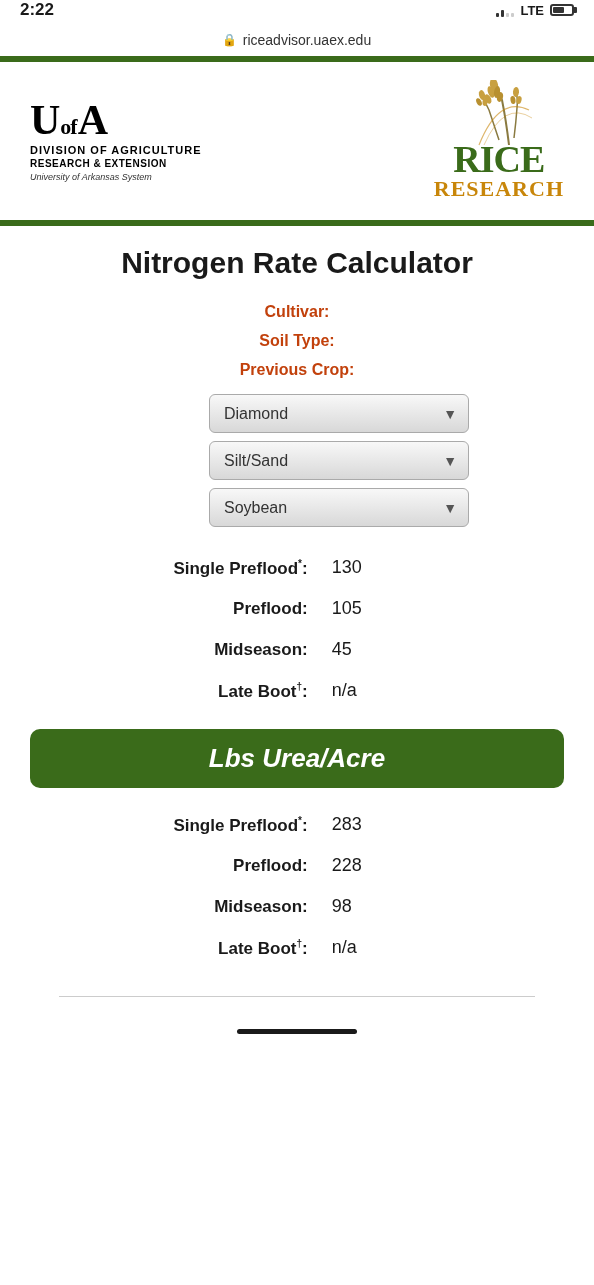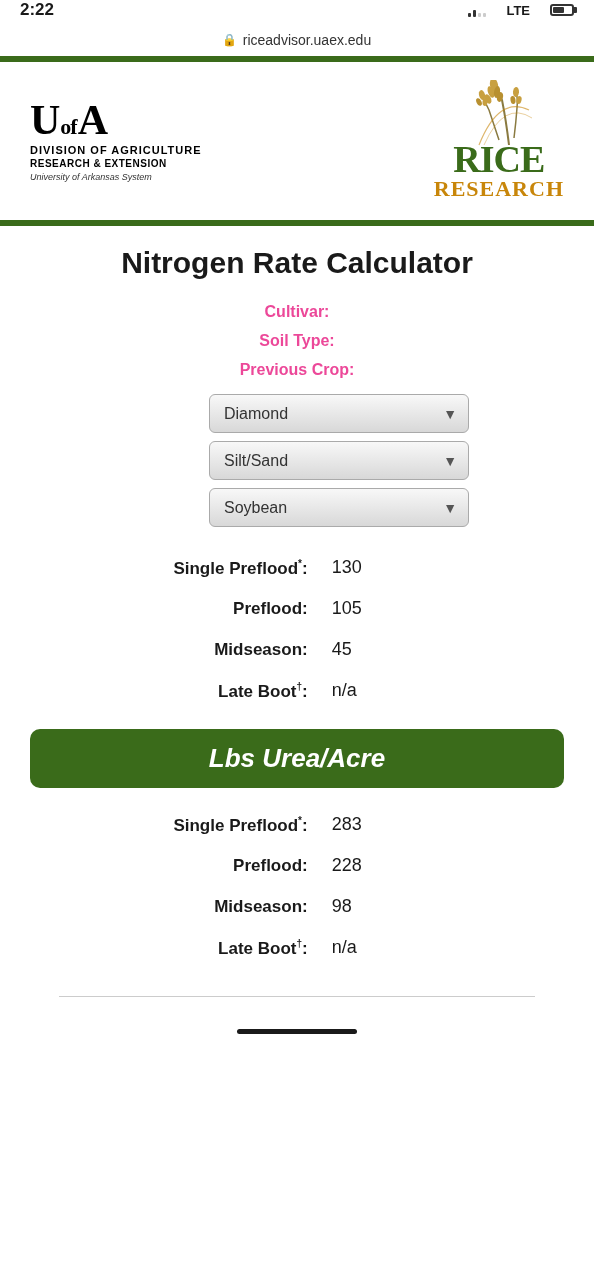--- a/index.html
+++ b/index.html
@@ -20,21 +20,21 @@
       padding: 0 20px 4px;
       background: #fff;
     }
     .status-time {
       font-size: 17px;
       font-weight: 600;
     }
     .status-right {
       display: flex;
       align-items: center;
-      gap: 20px;
+      gap: 6px;
     }
     .signal-bars {
       display: flex;
       align-items: flex-end;
       gap: 2px;
       height: 14px;
     }
     .signal-bar {
       width: 3px;
       background: #333;
@@ -211,21 +211,21 @@
       align-items: center;
       margin-bottom: 20px;
     }
     .form-labels {
       text-align: center;
       margin-bottom: 10px;
     }
     .form-label-row {
       font-size: 16px;
       font-weight: 700;
-      color: #ec4899;
+      color: #c2410c;
       line-height: 1.8;
     }
     .select-group {
       display: flex;
       flex-direction: column;
       gap: 8px;
       width: 260px;
     }
     .select-wrapper {
       position: relative;

